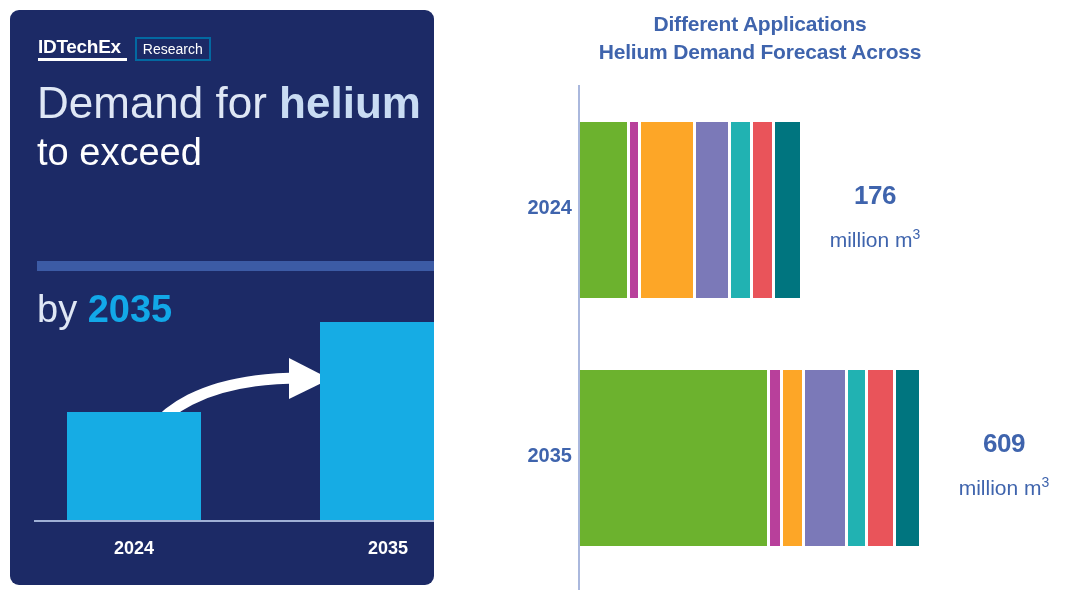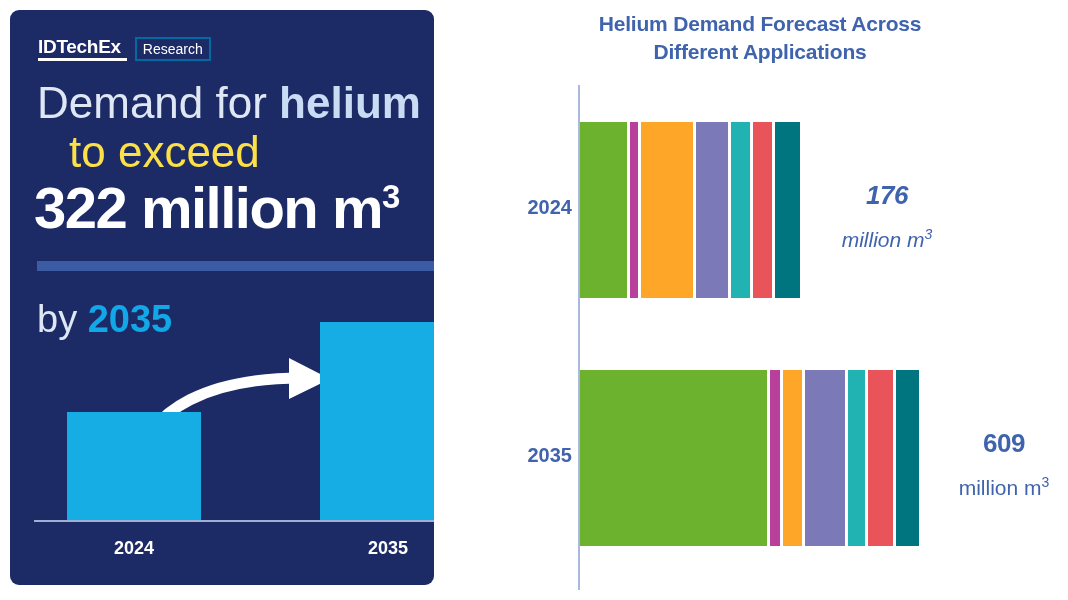--- a/index.html
+++ b/index.html
@@ -72,26 +72,25 @@
     color: #dfe7f5;
     font-weight: normal;
     white-space: nowrap;
   }
   .head-line1 b { color: #c9dcf3; font-weight: bold; }
 
   .head-line2 {
     position: absolute;
     left: 27px;
     top: 119px;
-    font-size: 44px;
+    font-size: 38px;
     line-height: 46px;
-    color: #fde047;
+    color: #ffffff;
     font-weight: normal;
     white-space: nowrap;
-    margin-left: 32px;
   }
 
   .head-big {
     position: absolute;
     left: 24px;
     top: 165px;
     font-size: 58px;
     line-height: 66px;
     color: #ffffff;
     font-weight: bold;
@@ -105,21 +104,21 @@
     left: 27px;
     top: 251px;
     width: 445px;
     height: 10px;
     background: #3c5ba5;
   }
 
   .head-by {
     position: absolute;
     left: 27px;
-    top: 286px;
+    top: 276px;
     font-size: 38px;
     line-height: 46px;
     color: #dfe7f5;
     font-weight: normal;
     white-space: nowrap;
   }
   .head-by b { color: #12a8e8; font-weight: bold; }
 
   
   .mini-chart {
@@ -228,40 +227,39 @@
     display: block;
     letter-spacing: -0.5px;
   }
   .value-box .unit {
     font-size: 21px;
     font-weight: normal;
     display: block;
     margin-top: 20px;
   }
   .value-box .unit sup { font-size: 14px; vertical-align: super; line-height: 0; }
-  .v2024 { left: 312px; top: 182px; width: 150px; font-style: italic; }
+  .v2024 { left: 300px; top: 182px; width: 150px; }
   .v2035 { left: 440px; top: 430px; width: 128px; }
 </style>
 </head>
 <body>
 
 <div id="root">
 
   <div class="promo-card">
 
     <div class="logo-row">
       <span class="logo-name">IDTechEx</span>
       <span class="logo-tag">Research</span>
     </div>
 
     <div class="head-line1"><span>Demand for </span><b>helium</b></div>
 
     <div class="head-line2">to exceed</div>
 
-    <div class="head-big"><span>322 million m</span><sup>3</sup></div>
 
     <div class="rule"></div>
 
     <div class="head-by"><span>by </span><b>2035</b></div>
 
     <div class="mini-chart">
       <svg class="arrow-svg" viewBox="0 0 442 235">
         <path d="M 104 128 C 112 66, 180 38, 268 38" stroke="#ffffff" stroke-width="11" fill="none" stroke-linecap="round"></path>
         <path d="M 255 18 L 296 39 L 255 59 Z" fill="#ffffff"></path>
       </svg>
@@ -269,22 +267,22 @@
       <div class="mini-bar b2024" style="height: 108px; background: rgb(22, 172, 228);"></div>
       <div class="mini-bar b2035" style="height: 198px; background: rgb(22, 172, 228);"></div>
       <div class="mini-label l2024">2024</div>
       <div class="mini-label l2035">2035</div>
     </div>
   </div>
 
   <div class="chart-panel">
 
     <div class="chart-title">
+      <div>Different Applications</div>
       <div>Helium Demand Forecast Across</div>
-      <div>Different Applications</div>
     </div>
 
     <div class="axis-line"></div>
 
     <div class="year-label year-2024">2024</div>
     <div class="year-label year-2035">2035</div>
 
     <div class="stack s2024">
         <div class="seg" style="background: rgb(108, 178, 46); width: 46.5227px; margin-right: 3px;"></div>
         <div class="seg" style="background: rgb(184, 64, 155); width: 8.59659px; margin-right: 3px;"></div>

